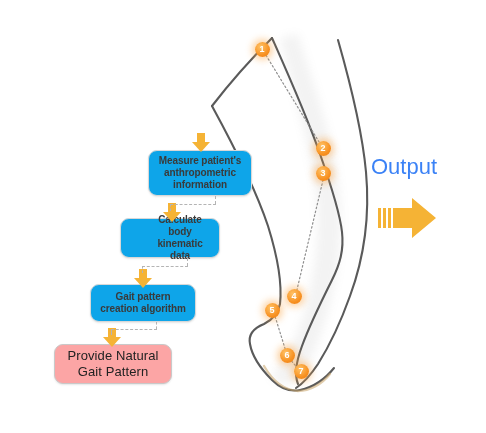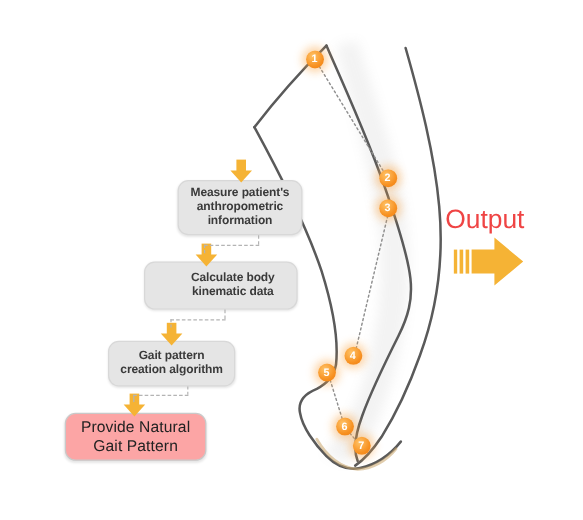--- a/index.html
+++ b/index.html
@@ -12,21 +12,21 @@
     width: 486px;
     height: 433px;
     background: #ffffff;
     overflow: hidden;
     font-family: "Liberation Sans", sans-serif;
   }
   
   .flow-box {
     position: absolute;
     box-sizing: border-box;
-    background: #e5e5e5;
+    background: #0ea5e9;
     border: 1px solid #d8d8d8;
     border-radius: 9px;
     display: flex;
     align-items: center;
     justify-content: center;
     text-align: center;
     color: #3a3a3a;
     font-weight: bold;
     line-height: 1.22;
     letter-spacing: -0.1px;
@@ -106,23 +106,23 @@
     font-weight: bold;
     line-height: 15px;
     text-align: center;
     font-family: "Liberation Sans", sans-serif;
   }
 
   
   #output-label {
     position: absolute;
     left: 371px;
-    top: 170px;
+    top: 154px;
     font-size: 22px;
-    color: #ef4444;
+    color: #3b82f6;
     font-family: "Liberation Sans", sans-serif;
     white-space: nowrap;
   }
   #output-arrow {
     position: absolute;
     left: 378px;
     top: 196px;
     width: 60px;
     height: 46px;
   }
@@ -188,21 +188,21 @@
   <div class="marker" style="left:272px; top:310px;">5</div>
   <div class="marker" style="left:287px; top:355px;">6</div>
   <div class="marker" style="left:301px; top:371px;">7</div>
 
   <div class="flow-box" style="left:148px; top:150px; width:104px; height:46px; font-size:10px;">
     <span class="box-text" style="white-space:pre-line;">Measure patient's
 anthropometric
 information</span>
   </div>
 
-  <div class="flow-box" style="left:120px; top:218px; width:128px; height:40px; font-size:10px;padding-left:20px;">
+  <div class="flow-box" style="left:120px; top:218px; width:100px; height:40px; font-size:10px;padding-left:20px;">
     <span class="box-text" style="white-space:pre-line;">Calculate body
 kinematic data</span>
   </div>
 
   <div class="flow-box" style="left:90px; top:284px; width:106px; height:38px; font-size:10px;">
     <span class="box-text" style="white-space:pre-line;">Gait pattern
 creation algorithm</span>
   </div>
 
   <div class="flow-box final" style="left:54px; top:344px; width:118px; height:40px; font-size:13px;">

